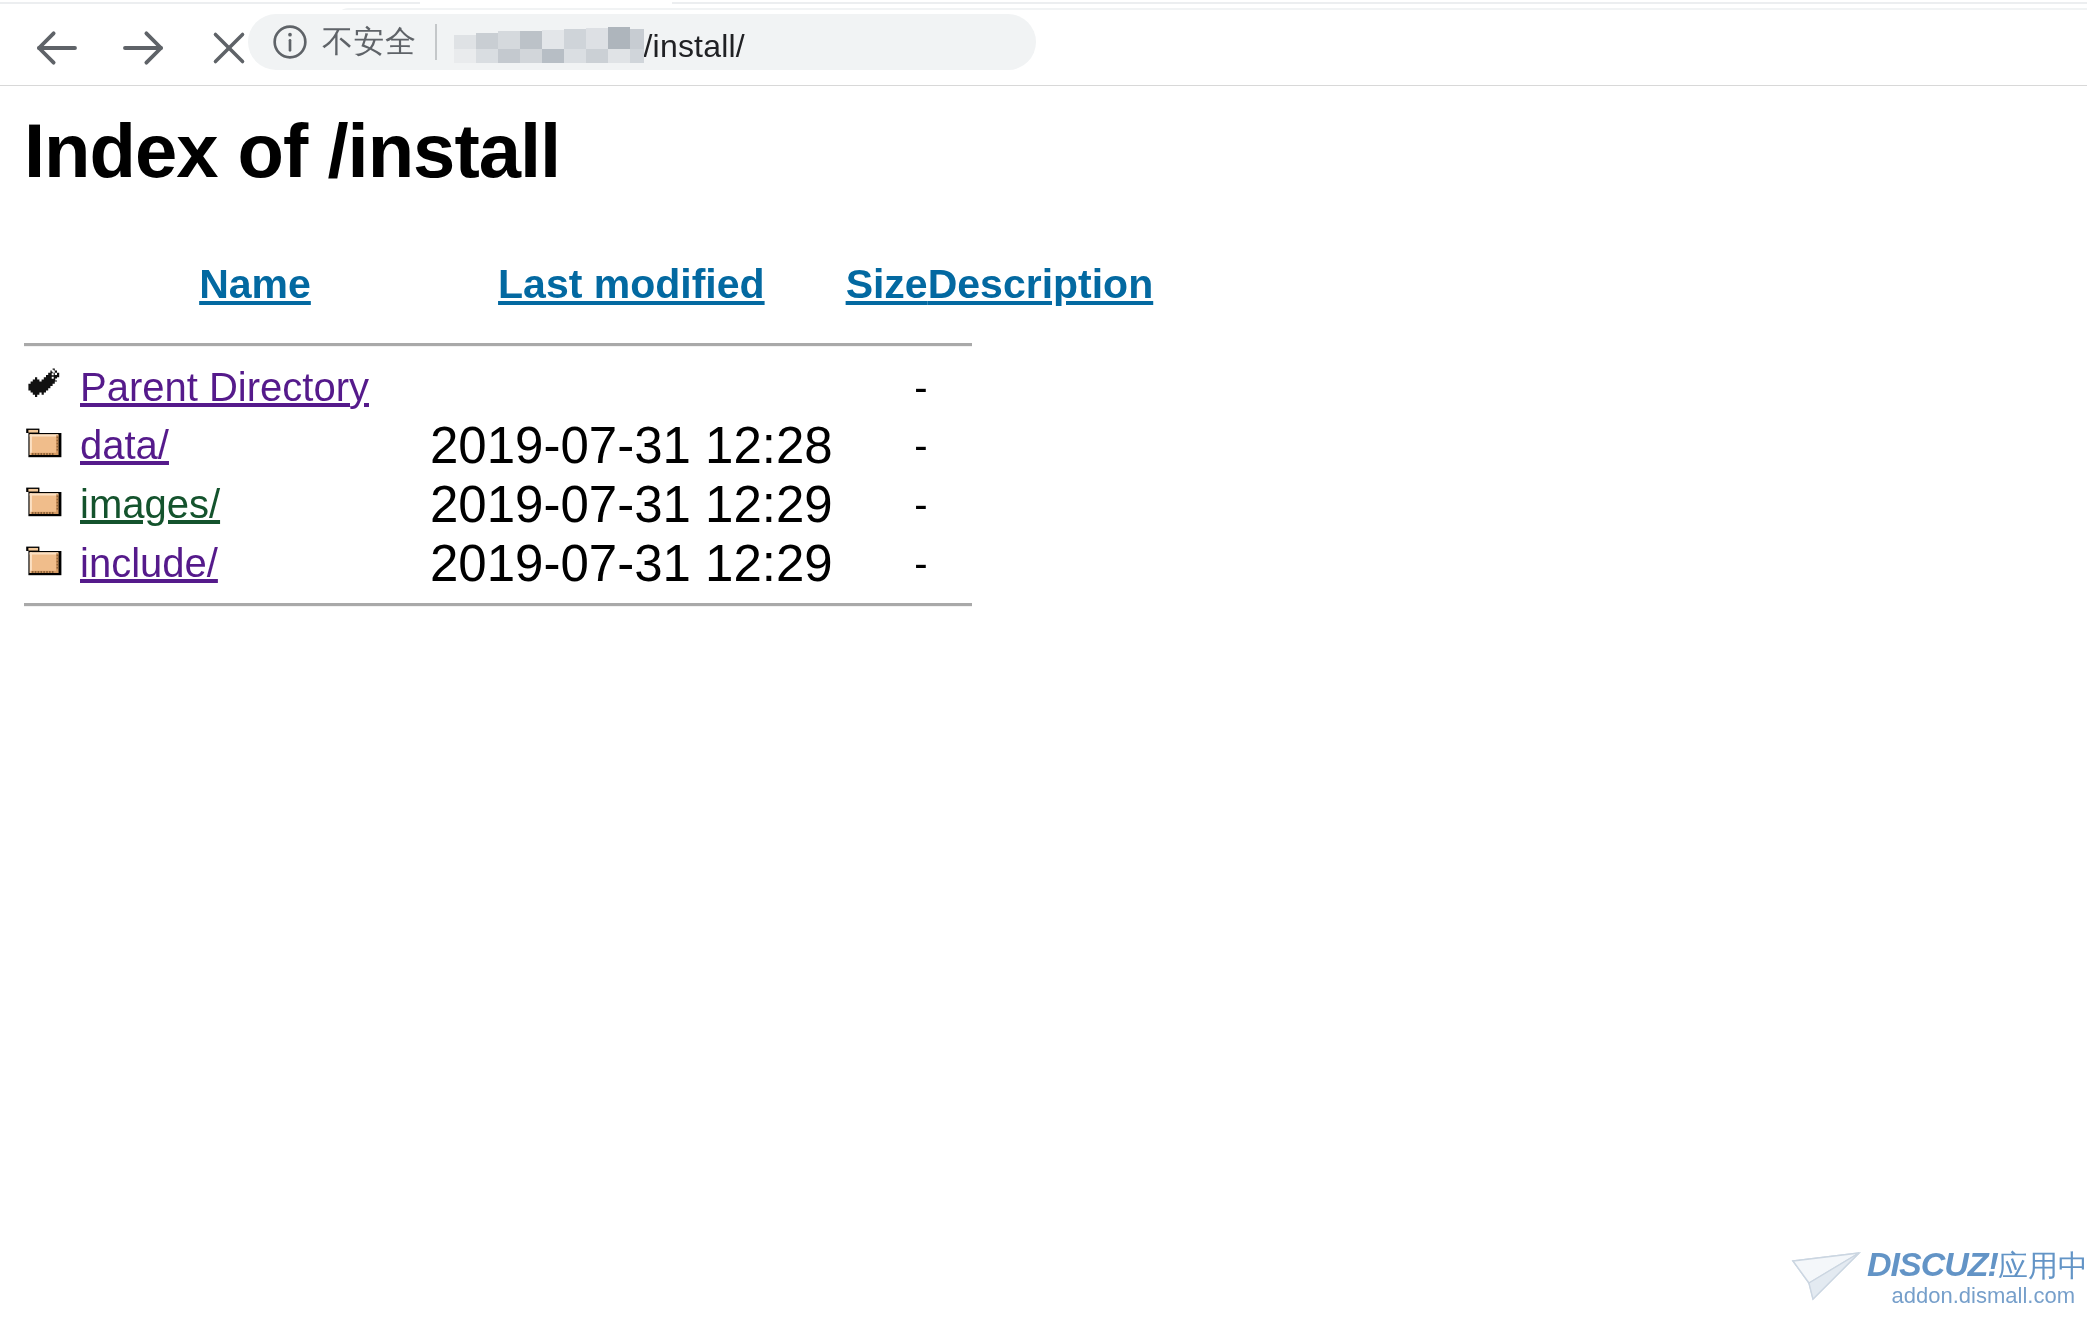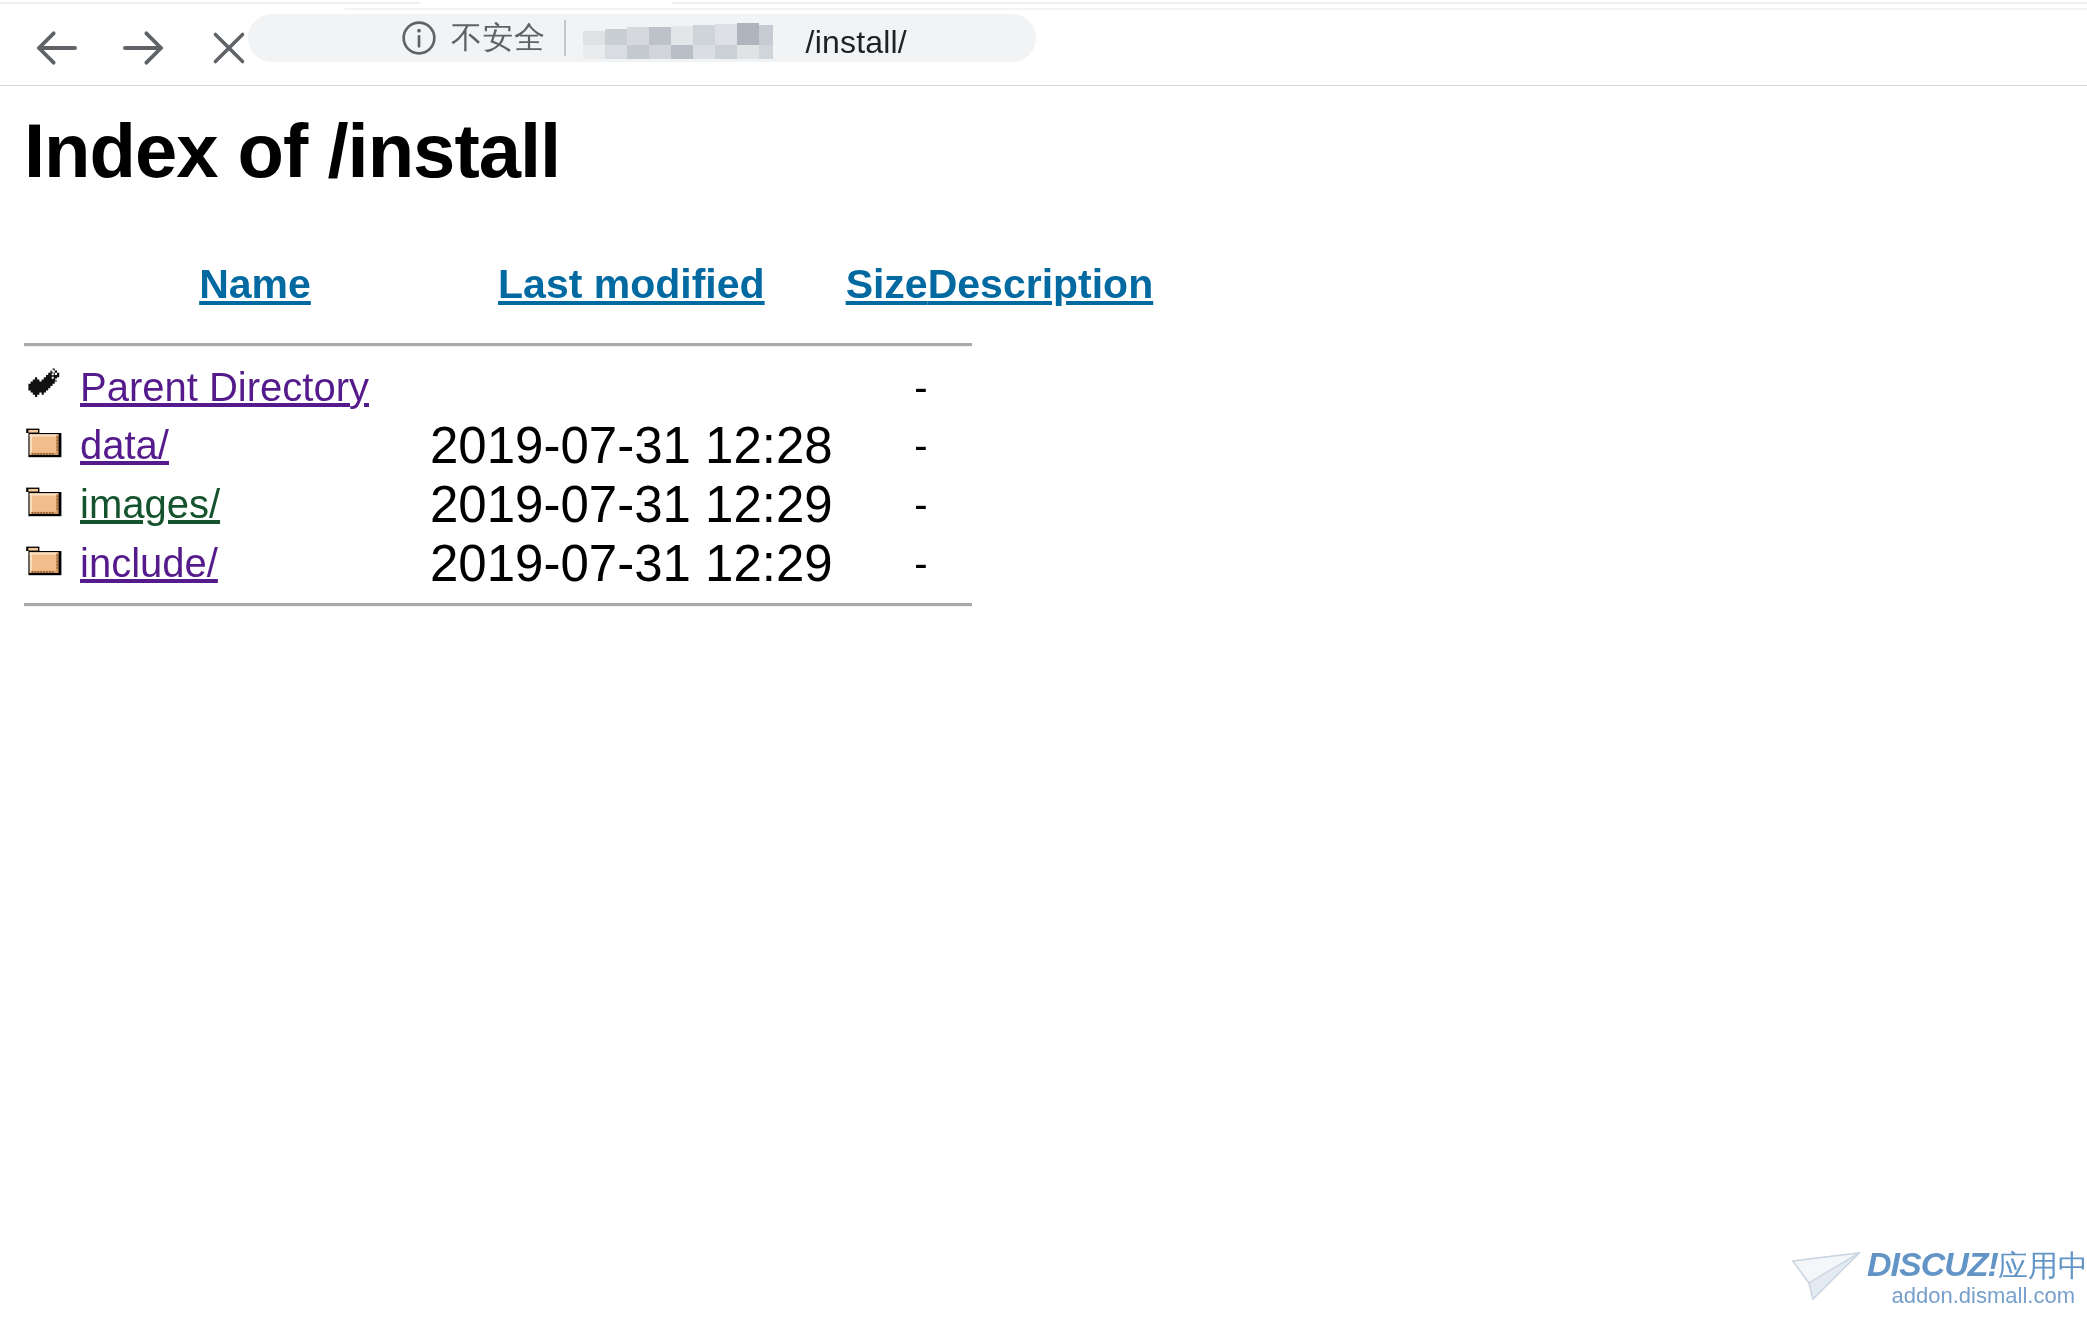--- a/index.html
+++ b/index.html
@@ -68,50 +68,48 @@
     padding: 0;
     cursor: pointer;
   }
   .nav-btn:first-child { margin-left: 26px; }
   .nav-btn svg { display: block; }
 
   #omnibox {
     position: absolute;
     left: 248px;
     top: 14px;
-    height: 48px;
+    height: 56px;
     width: 788px;
     background: #f1f3f4;
     border-radius: 31px;
     display: flex;
     align-items: center;
     padding-left: 22px;
     box-sizing: border-box;
-    justify-content: center;
   }
   #security-icon { width: 40px; height: 40px; flex: 0 0 auto; }
   #security-label {
     font-size: 31px;
     color: #5f6368;
     margin-left: 12px;
     white-space: nowrap;
     letter-spacing: 0.5px;
   }
   #omnibox-divider {
     width: 2px;
     height: 36px;
     background: #c4c7c9;
     margin: 0 17px 0 18px;
     flex: 0 0 auto;
   }
   #url-area {
     display: flex;
     align-items: baseline;
     white-space: nowrap;
-    gap: 33px;
   }
   
   #url-redacted {
     display: inline-block;
     position: relative;
     width: 190px;
     height: 38px;
     vertical-align: middle;
     transform: translateY(6px);
   }

